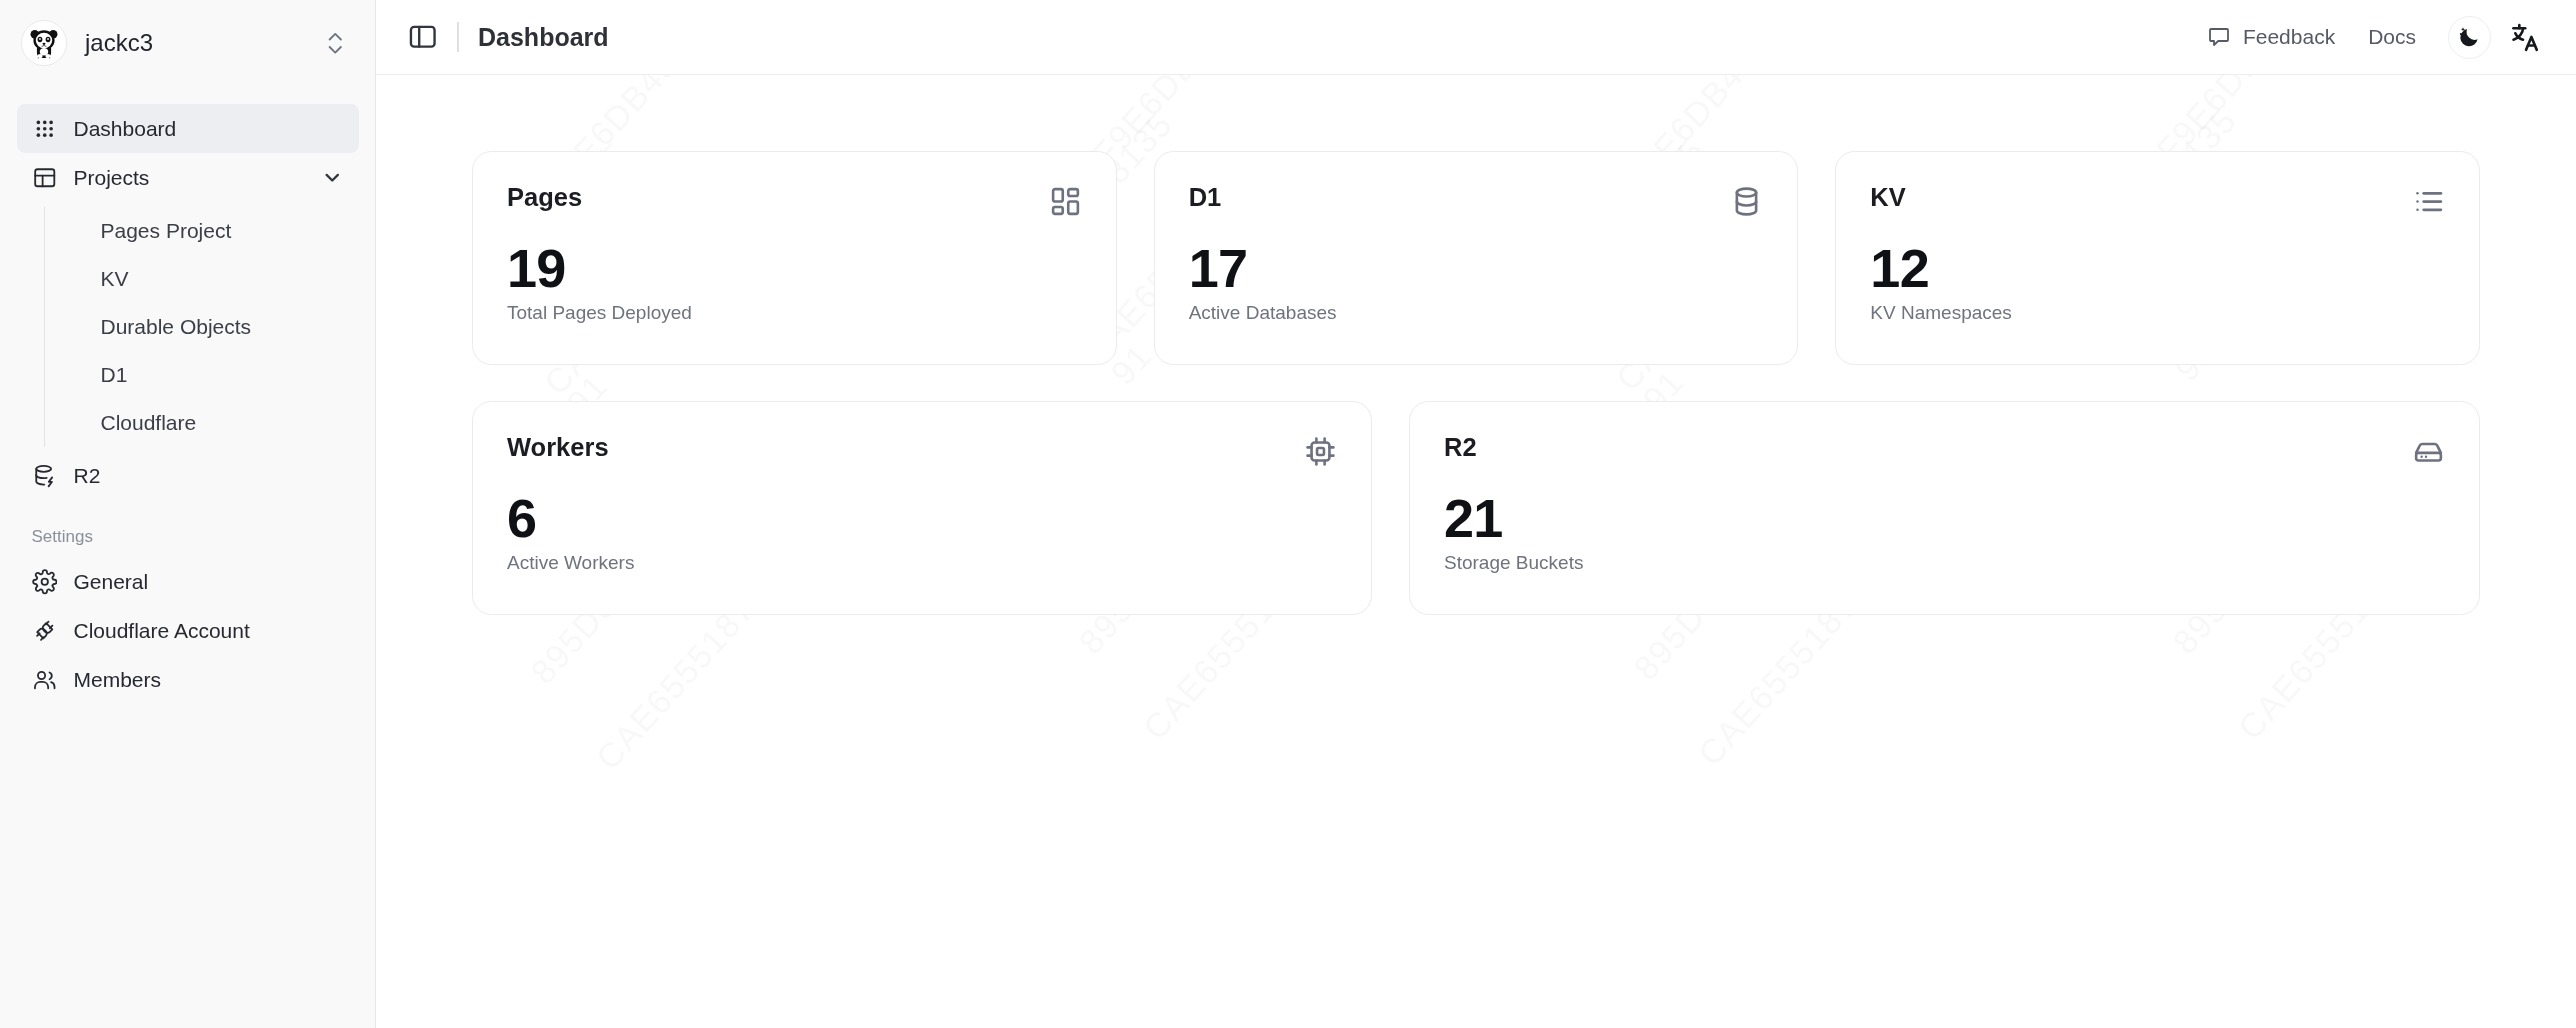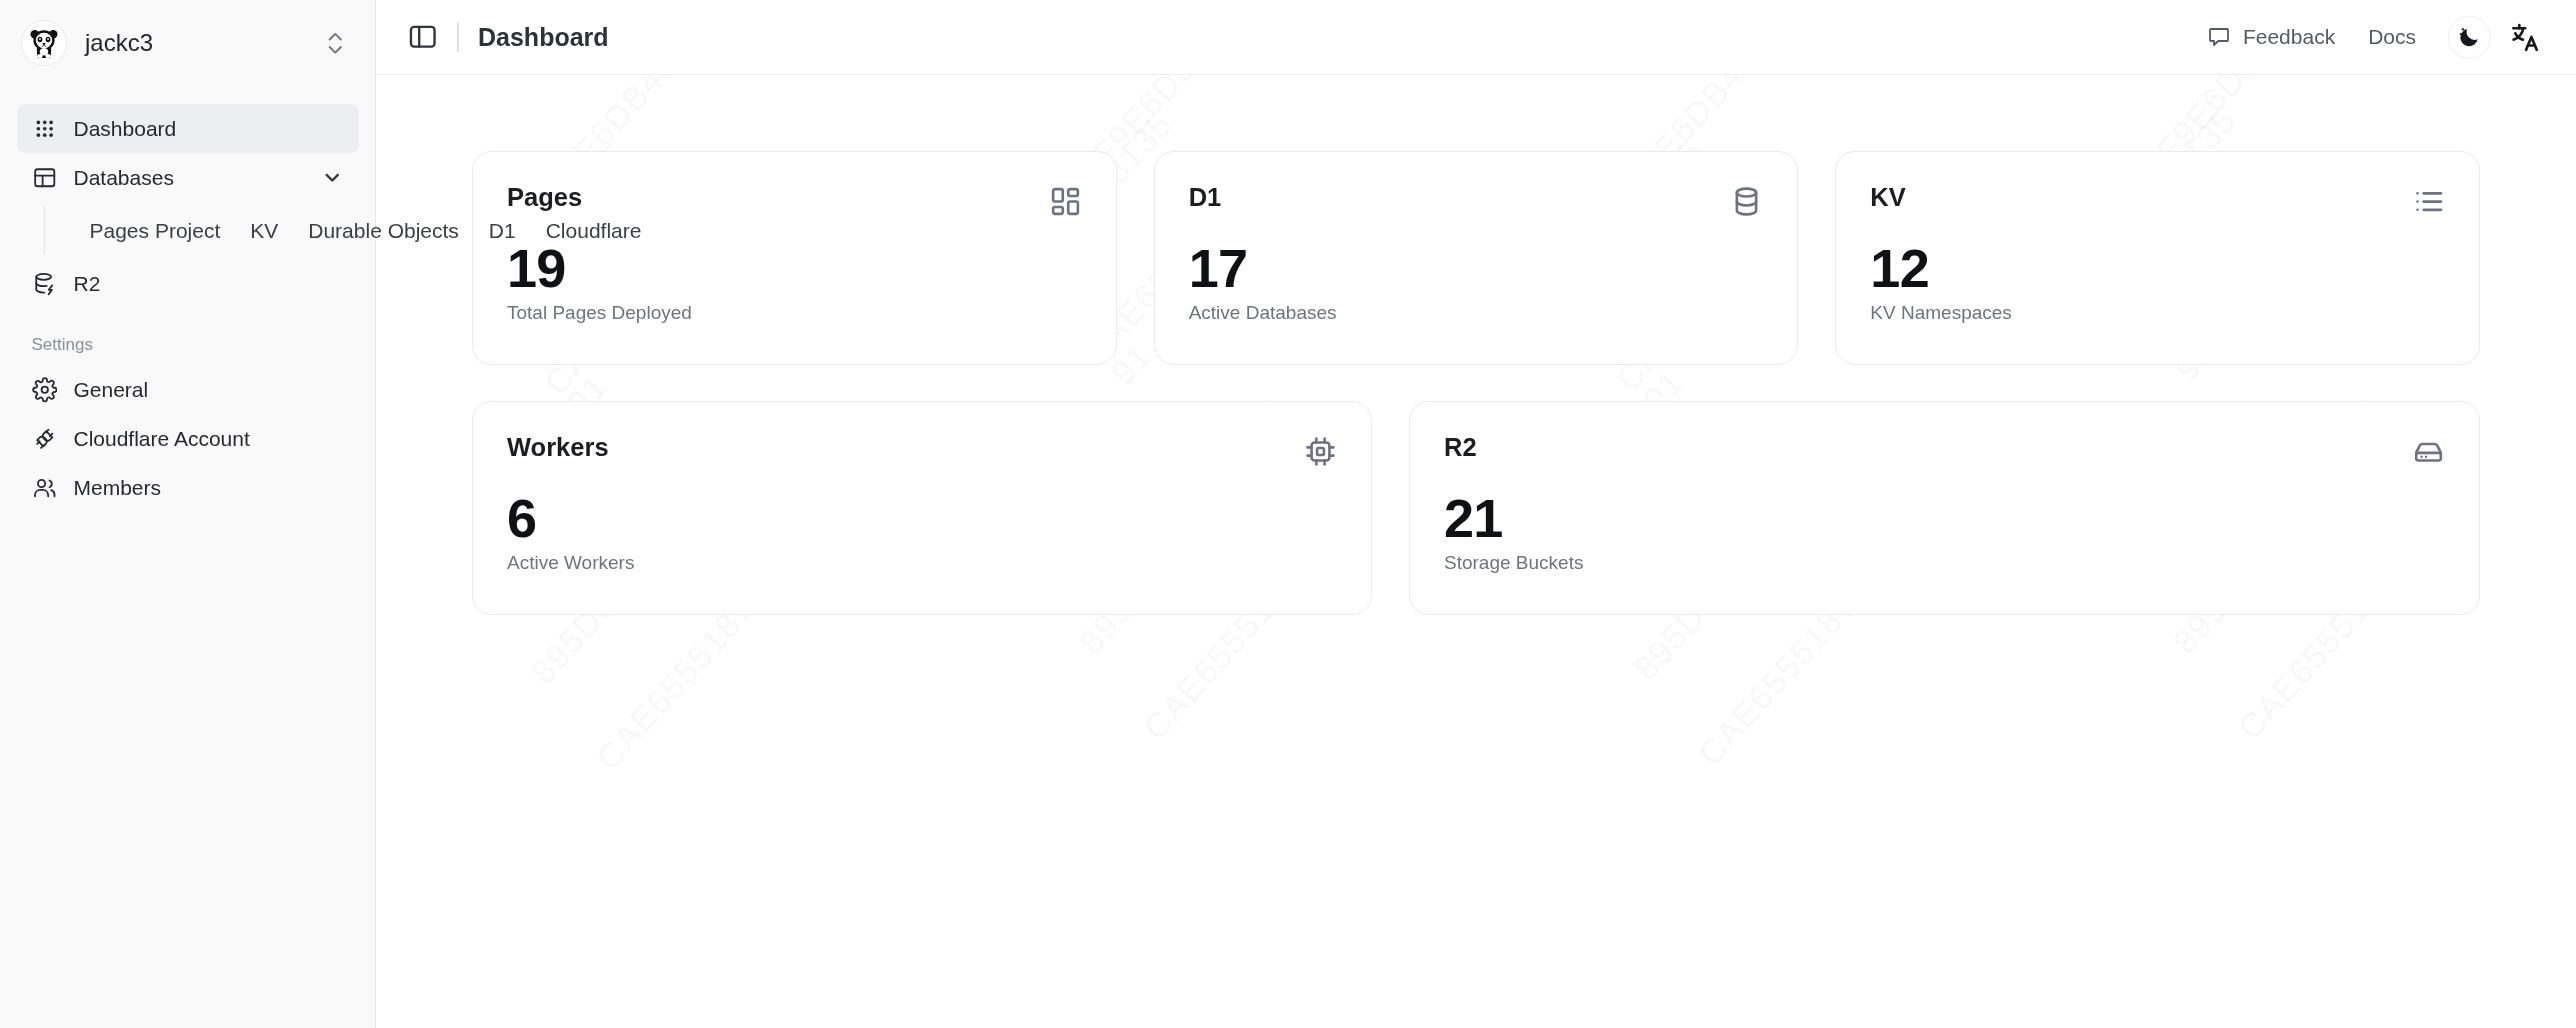--- a/index.html
+++ b/index.html
@@ -103,24 +103,25 @@
     margin-left: auto;
     width: 22.5px; height: 22.5px;
     flex: 0 0 22.5px;
     color: #33353c;
   }
   .nav-chevron svg { width: 100%; height: 100%; display: block; }
 
   
   .subnav {
     margin: 4.5px 0 4.5px 0;
-    padding-left: 30px;
+    padding-left: 41px;
     border-left: 1.5px solid #e2e3e6;
     margin-left: 27px;
     display: flex;
+    flex-direction: column;
   }
 
   .subnav-item {
     display: flex;
     align-items: center;
     height: 48px;
     padding: 0 15px;
     border-radius: 8.2px;
     font-size: 21px;
     color: #3b3e47;
@@ -364,21 +365,21 @@
       </div>
 
       <div class="nav-item">
         <span class="nav-icon">
           <svg viewBox="0 0 24 24" fill="none" stroke="currentColor" stroke-width="1.7" stroke-linecap="round" stroke-linejoin="round">
             <rect x="3" y="4" width="18" height="16" rx="2.2"></rect>
             <line x1="3" y1="10" x2="21" y2="10"></line>
             <line x1="10" y1="10" x2="10" y2="20"></line>
           </svg>
         </span>
-        <span>Databases</span>
+        <span>Projects</span>
         <span class="nav-chevron">
           <svg viewBox="0 0 24 24" fill="none" stroke="currentColor" stroke-width="2.4" stroke-linecap="round" stroke-linejoin="round">
             <polyline points="6,9.5 12,15.5 18,9.5"></polyline>
           </svg>
         </span>
       </div>
 
       <div class="subnav">
         <div class="subnav-item">
           <span>Pages Project</span>

